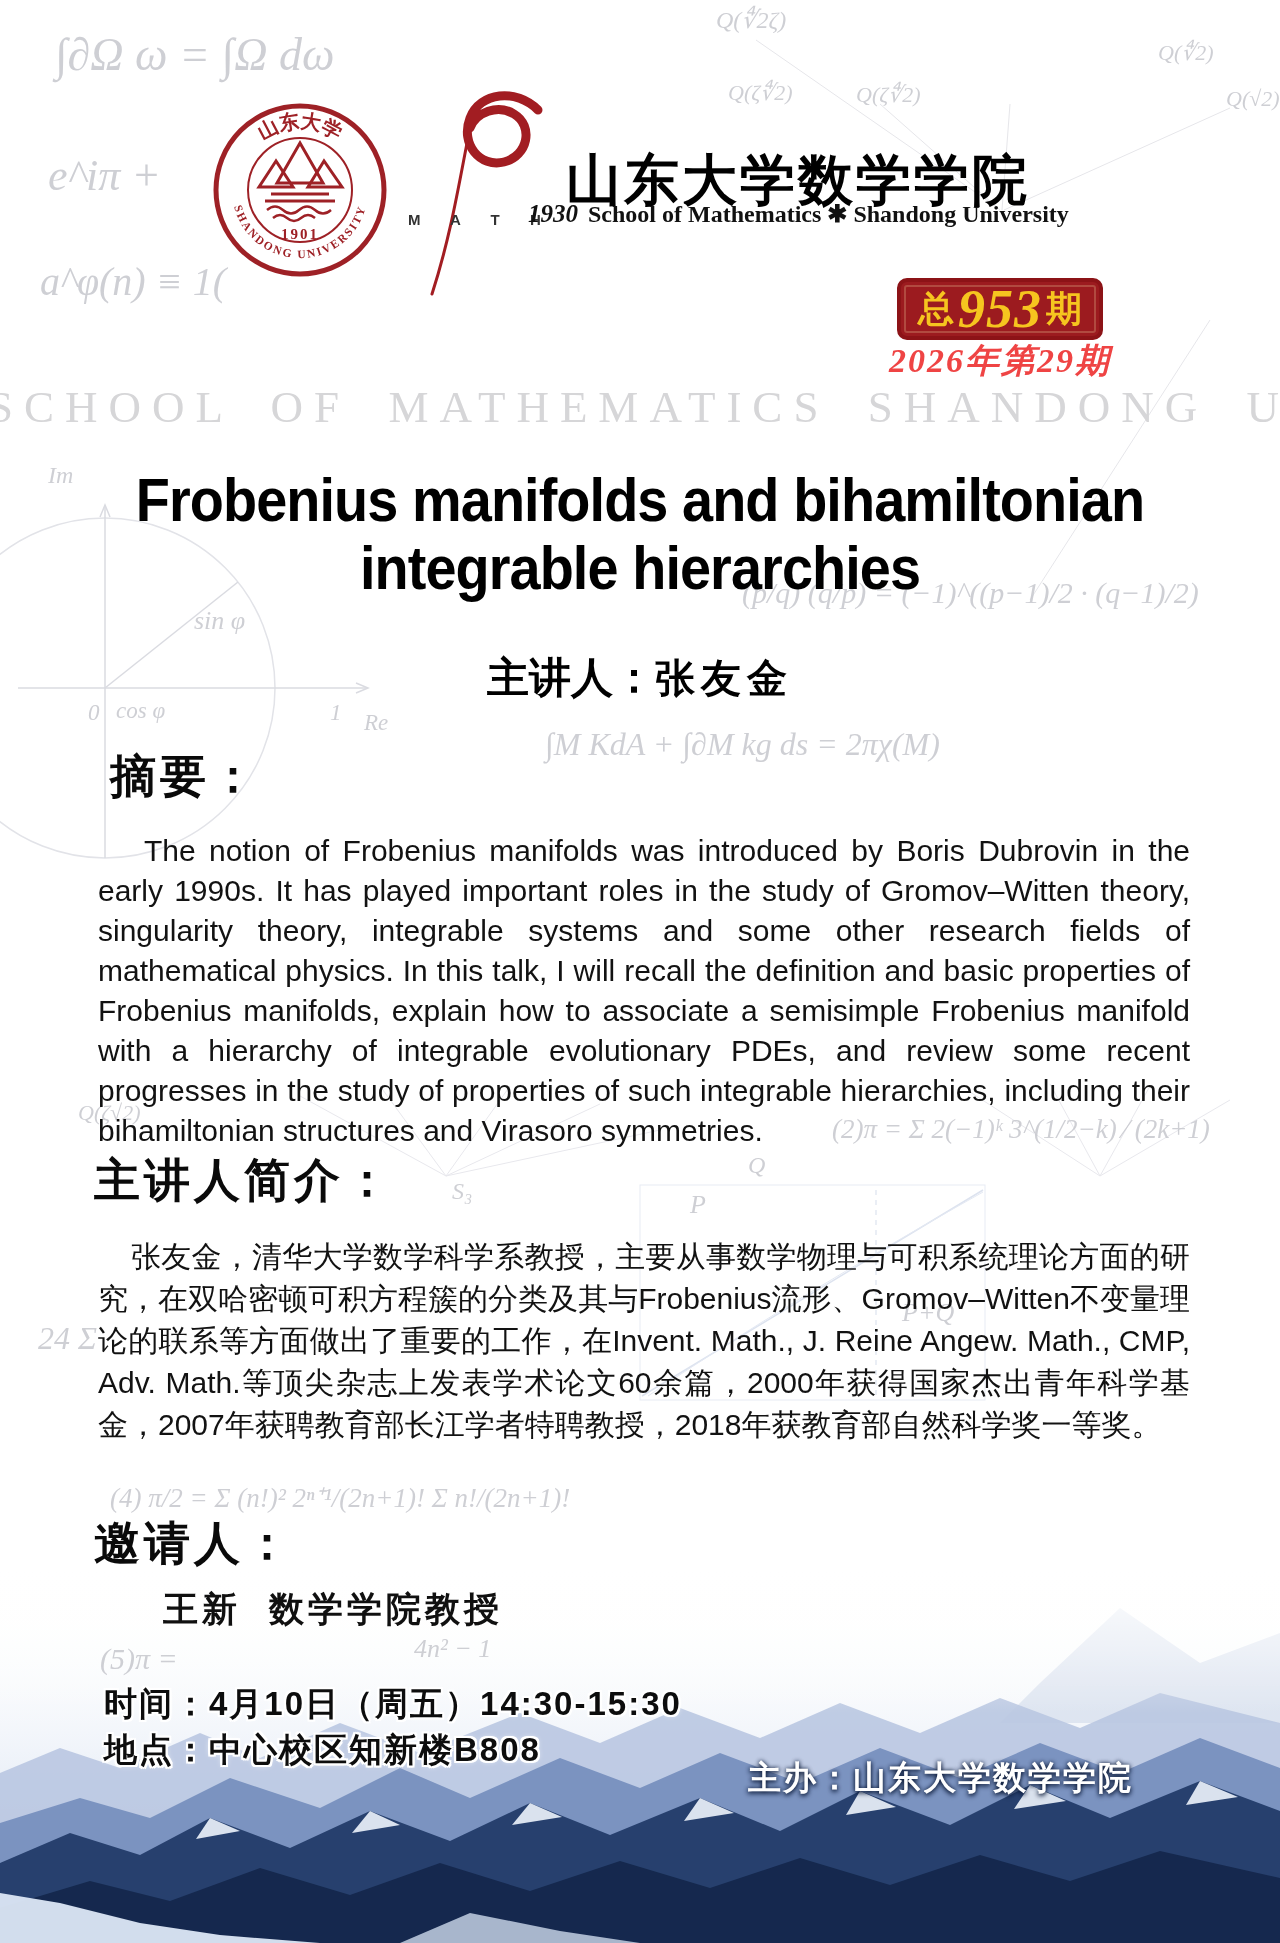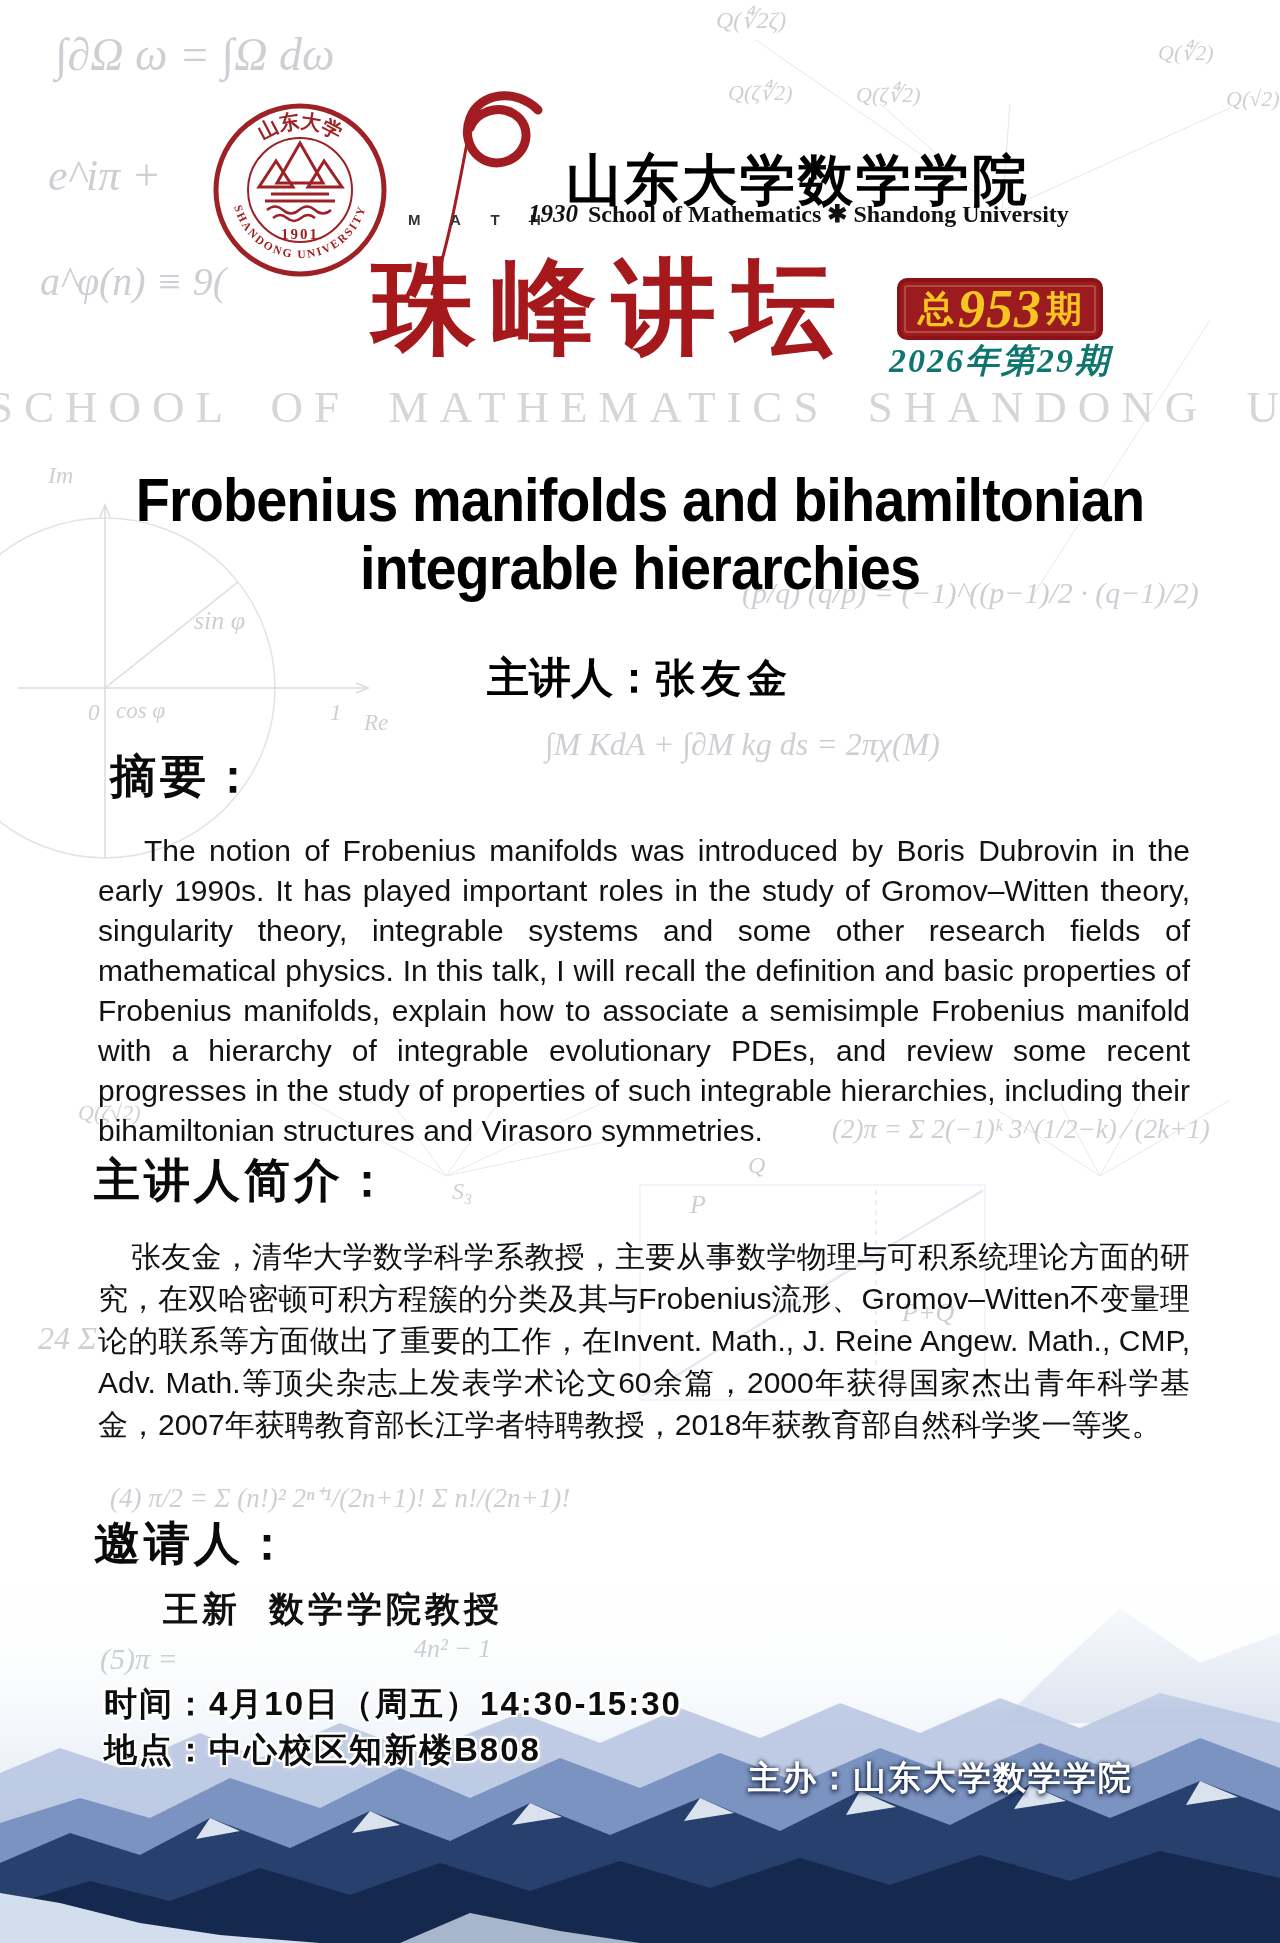--- a/index.html
+++ b/index.html
@@ -26,21 +26,21 @@
   
   .forum-title{left:372px;top:252px;font-family:"Liberation Serif",serif;font-weight:900;font-size:104px;
                line-height:1.08;letter-spacing:16px;color:#a5191d;white-space:nowrap;}
   .badge{left:897px;top:278px;width:206px;height:62px;background:#9c1b1f;border:4px solid #8c1317;
          outline:2px solid #b14a40;outline-offset:-9px;border-radius:10px;display:flex;align-items:center;
          justify-content:center;gap:4px;box-sizing:border-box;}
   .badge .cn{color:#f6c51f;font-weight:900;font-size:36px;font-family:"Liberation Serif",serif;}
   .badge .num{color:#f6c51f;font-weight:900;font-style:italic;font-size:54px;line-height:1;
               font-family:"Liberation Serif",serif;letter-spacing:1px;}
   .issue-line{left:889px;top:338px;font-family:"Liberation Serif",serif;font-style:italic;font-weight:700;
-              font-size:34px;letter-spacing:2px;color:#0f766e;white-space:nowrap;}
+              font-size:34px;letter-spacing:2px;color:#ef4444;white-space:nowrap;}
   .watermark{left:-12px;top:381px;width:1304px;text-align:center;font-family:"Liberation Serif",serif;
              font-size:45px;letter-spacing:11px;word-spacing:16px;color:#d6d6d8;white-space:nowrap;overflow:hidden;}
   
   .talk-title{left:0;top:466px;width:1280px;text-align:center;font-weight:700;font-size:62px;line-height:68px;
               color:#000;transform:scaleX(.9);transform-origin:center top;letter-spacing:-1px;}
   .speaker-row{left:0;top:650px;width:1280px;display:flex;justify-content:center;align-items:baseline;gap:0;}
   .speaker-label{font-family:"Liberation Serif",serif;font-weight:900;font-size:42px;color:#000;}
   .speaker-name{font-weight:900;font-size:40px;letter-spacing:6px;color:#000;}
   
   .sec-heading{font-family:"Liberation Serif",serif;font-weight:900;font-size:46px;color:#0a0a0a;letter-spacing:4px;white-space:nowrap;}
@@ -129,21 +129,21 @@
     </g>
     <polygon fill="#15284e" points="0,345 90,318 170,338 260,305 350,332 440,300 530,328 620,298 710,325 800,295 890,322 980,292 1070,318 1160,288 1280,315 1280,380 0,380"></polygon>
     <polygon fill="#dce7f5" opacity=".95" points="0,380 0,330 60,340 140,360 220,372 320,380"></polygon>
     <polygon fill="#cdd9ec" opacity=".8" points="400,380 470,350 560,368 640,380"></polygon>
     <rect x="0" y="0" width="1280" height="150" fill="url(#fade)"></rect>
   </svg>
 
   <div id="bg-formulas">
       <div class="bg-f" style="left: 55px; top: 28px; font-size: 46px;">∫∂Ω ω = ∫Ω dω</div>
       <div class="bg-f" style="left: 48px; top: 150px; font-size: 44px;">e^iπ +</div>
-      <div class="bg-f" style="left: 40px; top: 258px; font-size: 40px;">a^φ(n) ≡ 9(</div>
+      <div class="bg-f" style="left: 40px; top: 258px; font-size: 40px;">a^φ(n) ≡ 1(</div>
       <div class="bg-f" style="left: 716px; top: 6px; font-size: 24px;">Q(∜2ζ)</div>
       <div class="bg-f" style="left: 728px; top: 80px; font-size: 22px;">Q(ζ∜2)</div>
       <div class="bg-f" style="left: 856px; top: 82px; font-size: 22px;">Q(ζ∜2)</div>
       <div class="bg-f" style="left: 1158px; top: 40px; font-size: 22px;">Q(∜2)</div>
       <div class="bg-f" style="left: 1226px; top: 86px; font-size: 22px;">Q(√2)</div>
       <div class="bg-f" style="left: 48px; top: 462px; font-size: 24px;">Im</div>
       <div class="bg-f" style="left: 194px; top: 606px; font-size: 26px;">sin φ</div>
       <div class="bg-f" style="left: 116px; top: 698px; font-size: 23px;">cos φ</div>
       <div class="bg-f" style="left: 88px; top: 700px; font-size: 23px;">0</div>
       <div class="bg-f" style="left: 330px; top: 700px; font-size: 23px;">1</div>
@@ -192,21 +192,20 @@
     <path d="M 40 46 C 30 95 22 150 2 212" fill="none" stroke="#a21d22" stroke-width="3" stroke-linecap="round"></path>
   </svg>
   <div class="abs fg math-letters">M A T H</div>
 
   <div class="abs fg school-cn">山东大学数学学院</div>
   <div class="abs fg en-row">
     <span class="year1930">1930</span>
     <span class="school-en">School of Mathematics ✱ Shandong University</span>
   </div>
 
-  <div class="abs fg forum-title">珠峰讲坛</div>
   <div class="abs fg badge">
     <span class="cn">总</span>
     <span class="num">953</span>
     <span class="cn">期</span>
   </div>
   <div class="abs fg issue-line">2026年第29期</div>
   <div class="abs watermark" style="z-index:4">SCHOOL OF MATHEMATICS  SHANDONG UNIVERSITY</div>
 
   <div class="abs fg talk-title">
     <div>Frobenius manifolds and bihamiltonian</div>

